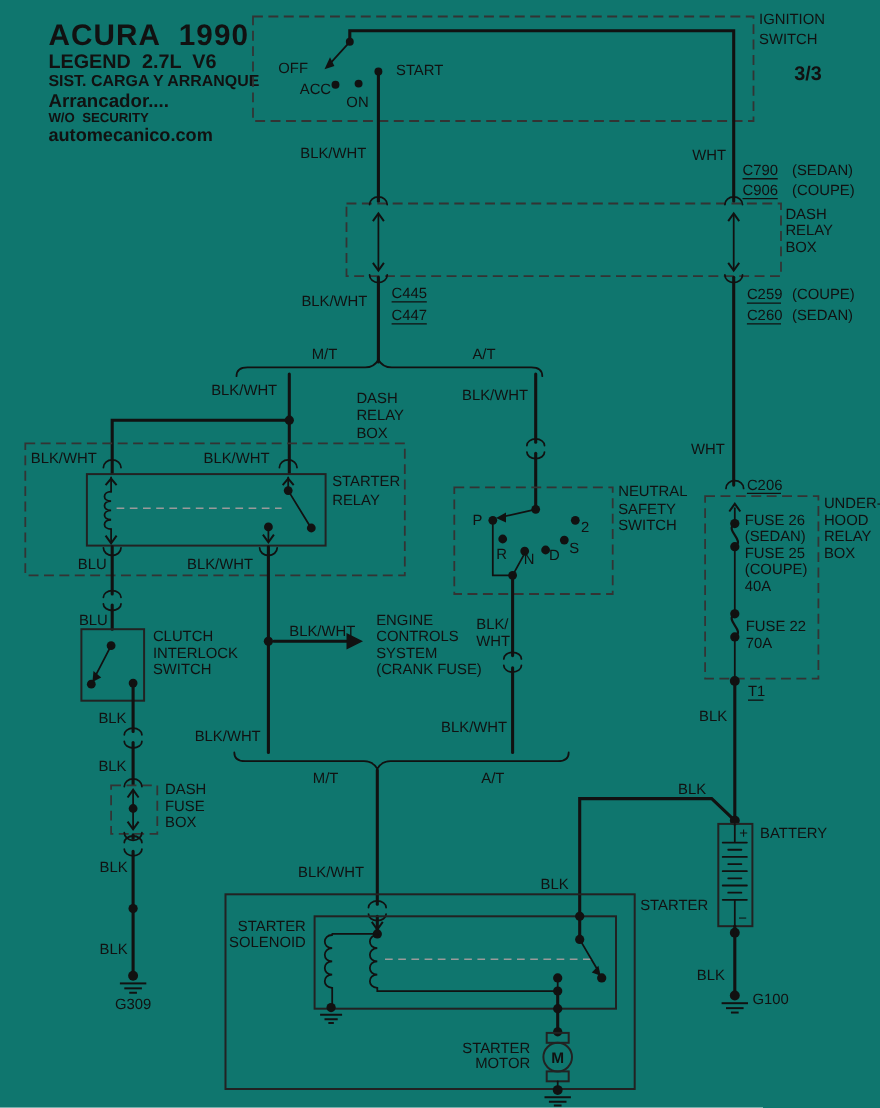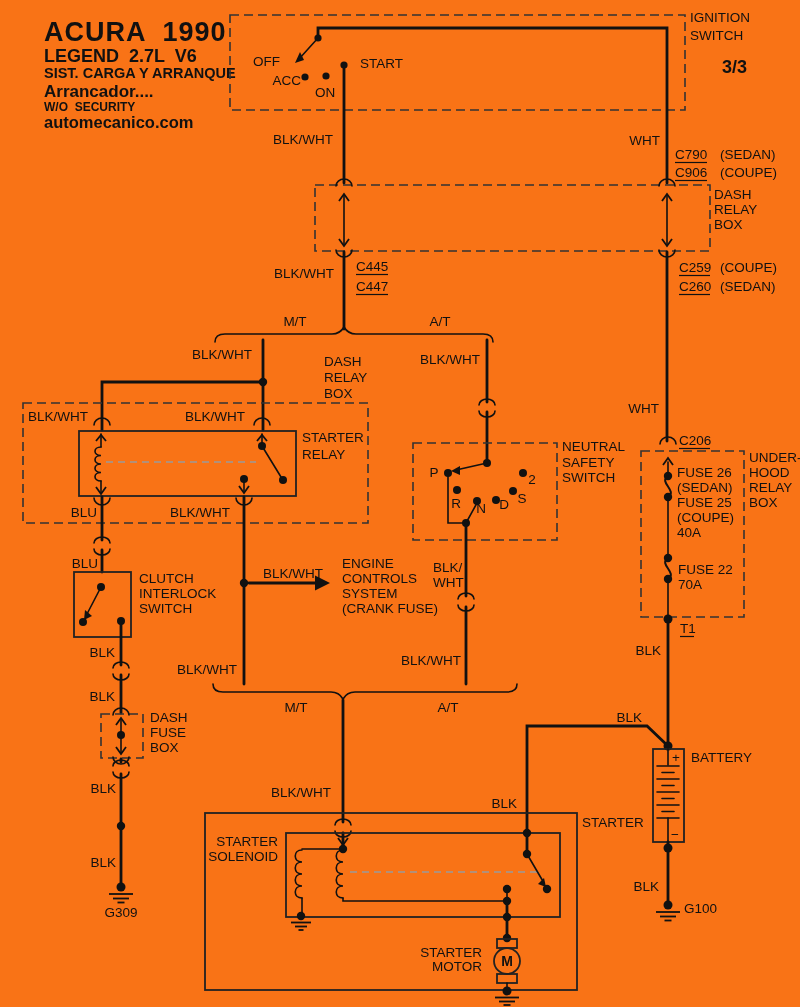--- a/index.html
+++ b/index.html
@@ -1,16 +1,16 @@
 <!DOCTYPE html>
 <html><head>
 <meta charset="utf-8">
 <style>
   html,body{margin:0;padding:0;background:#ffffff;}
-  .page{width:800px;height:1007px;position:relative;background:#f97316;overflow:hidden;}
+  .page{width:800px;height:1007px;position:relative;background:#0f766e;overflow:hidden;}
   svg{display:block;}
   svg text{font-family:"Liberation Sans","DejaVu Sans",sans-serif;fill:#111;font-size:13.5px;white-space:pre;}
   .t-title1{font-size:27px;font-weight:bold;letter-spacing:1px;}
   .t-title2{font-size:18px;font-weight:bold;}
   .t-title3{font-size:14.5px;font-weight:bold;}
   .t-title4{font-size:17px;font-weight:bold;}
   .t-title5{font-size:12px;font-weight:bold;}
   .t-title6{font-size:16.5px;font-weight:bold;}
   .t-sheet{font-size:18px;font-weight:bold;}
   .t-motor{font-size:14px;font-weight:bold;}

